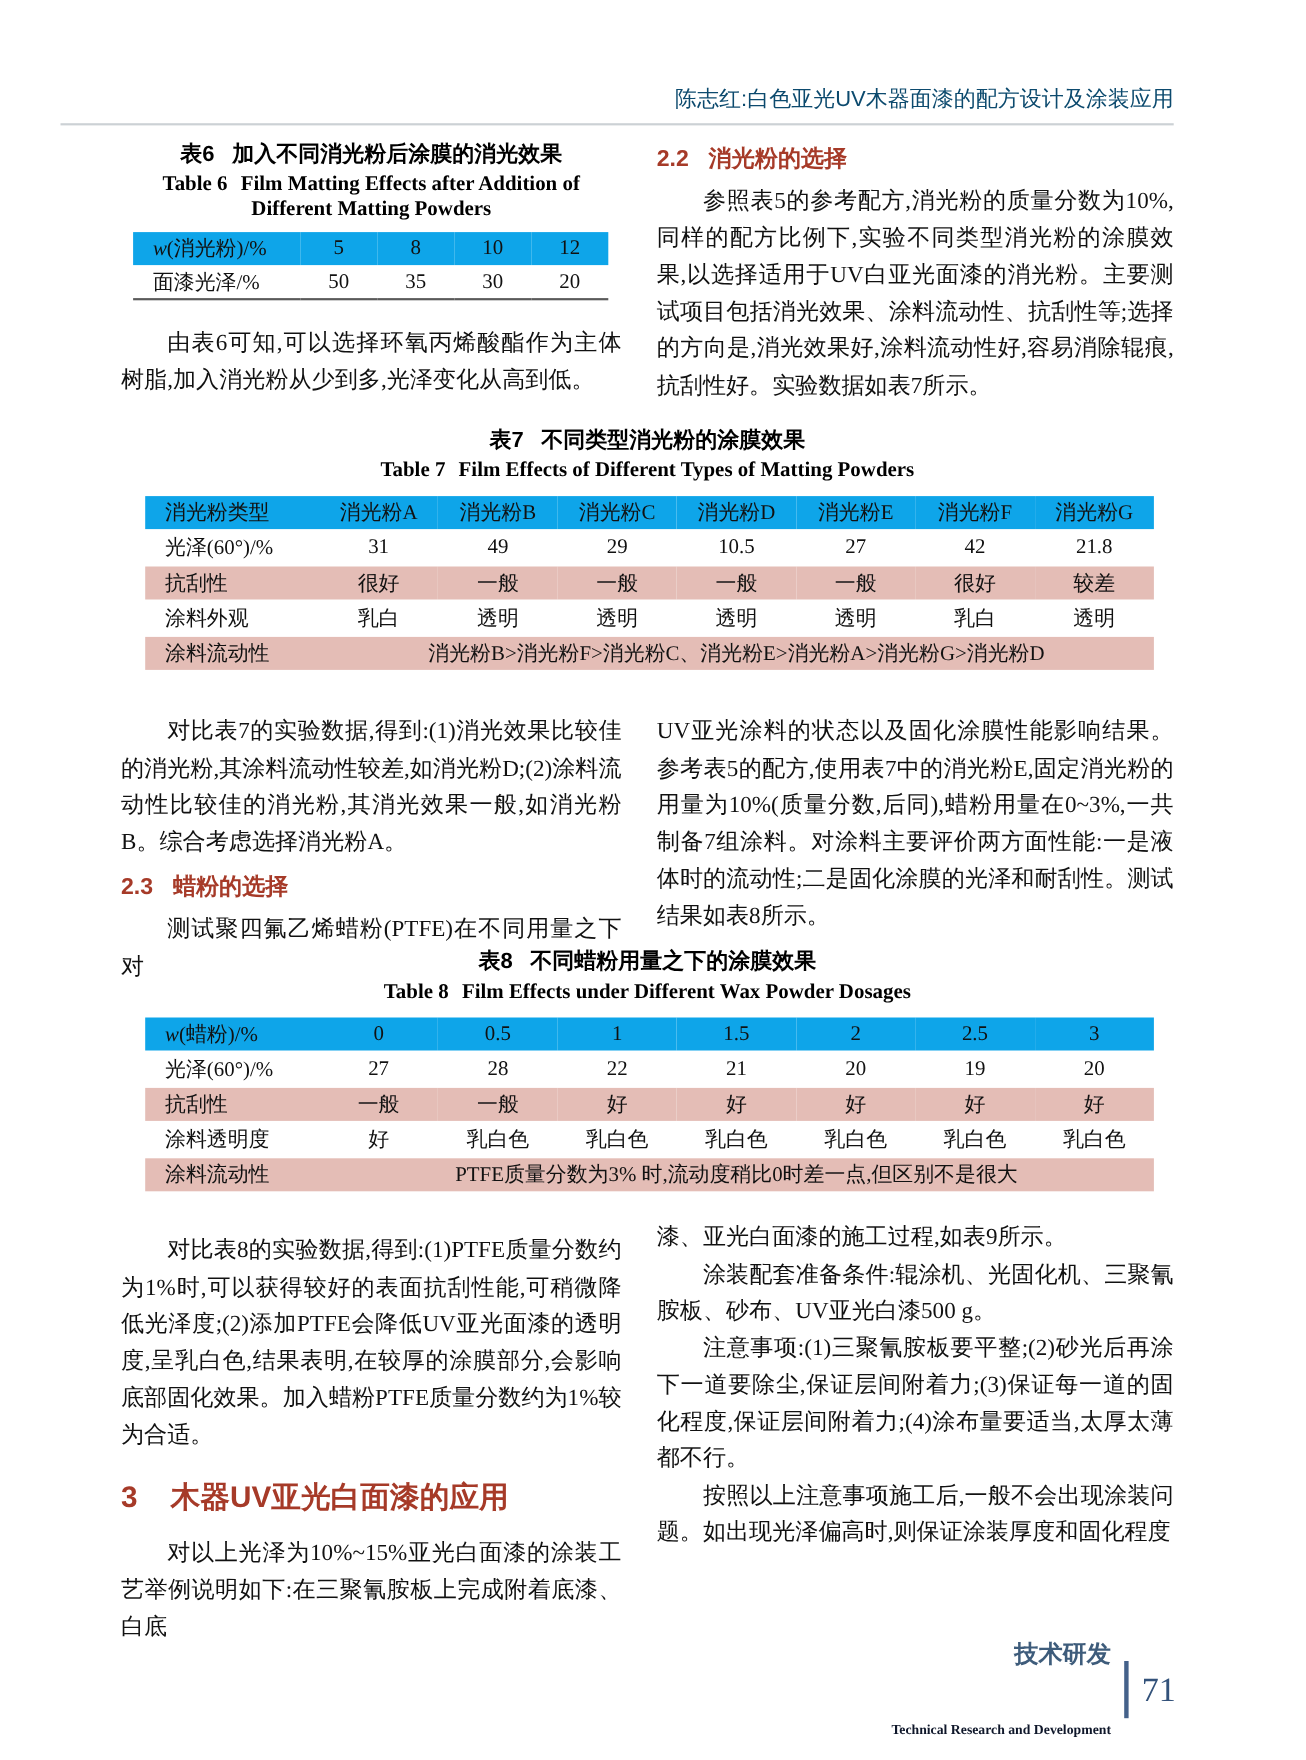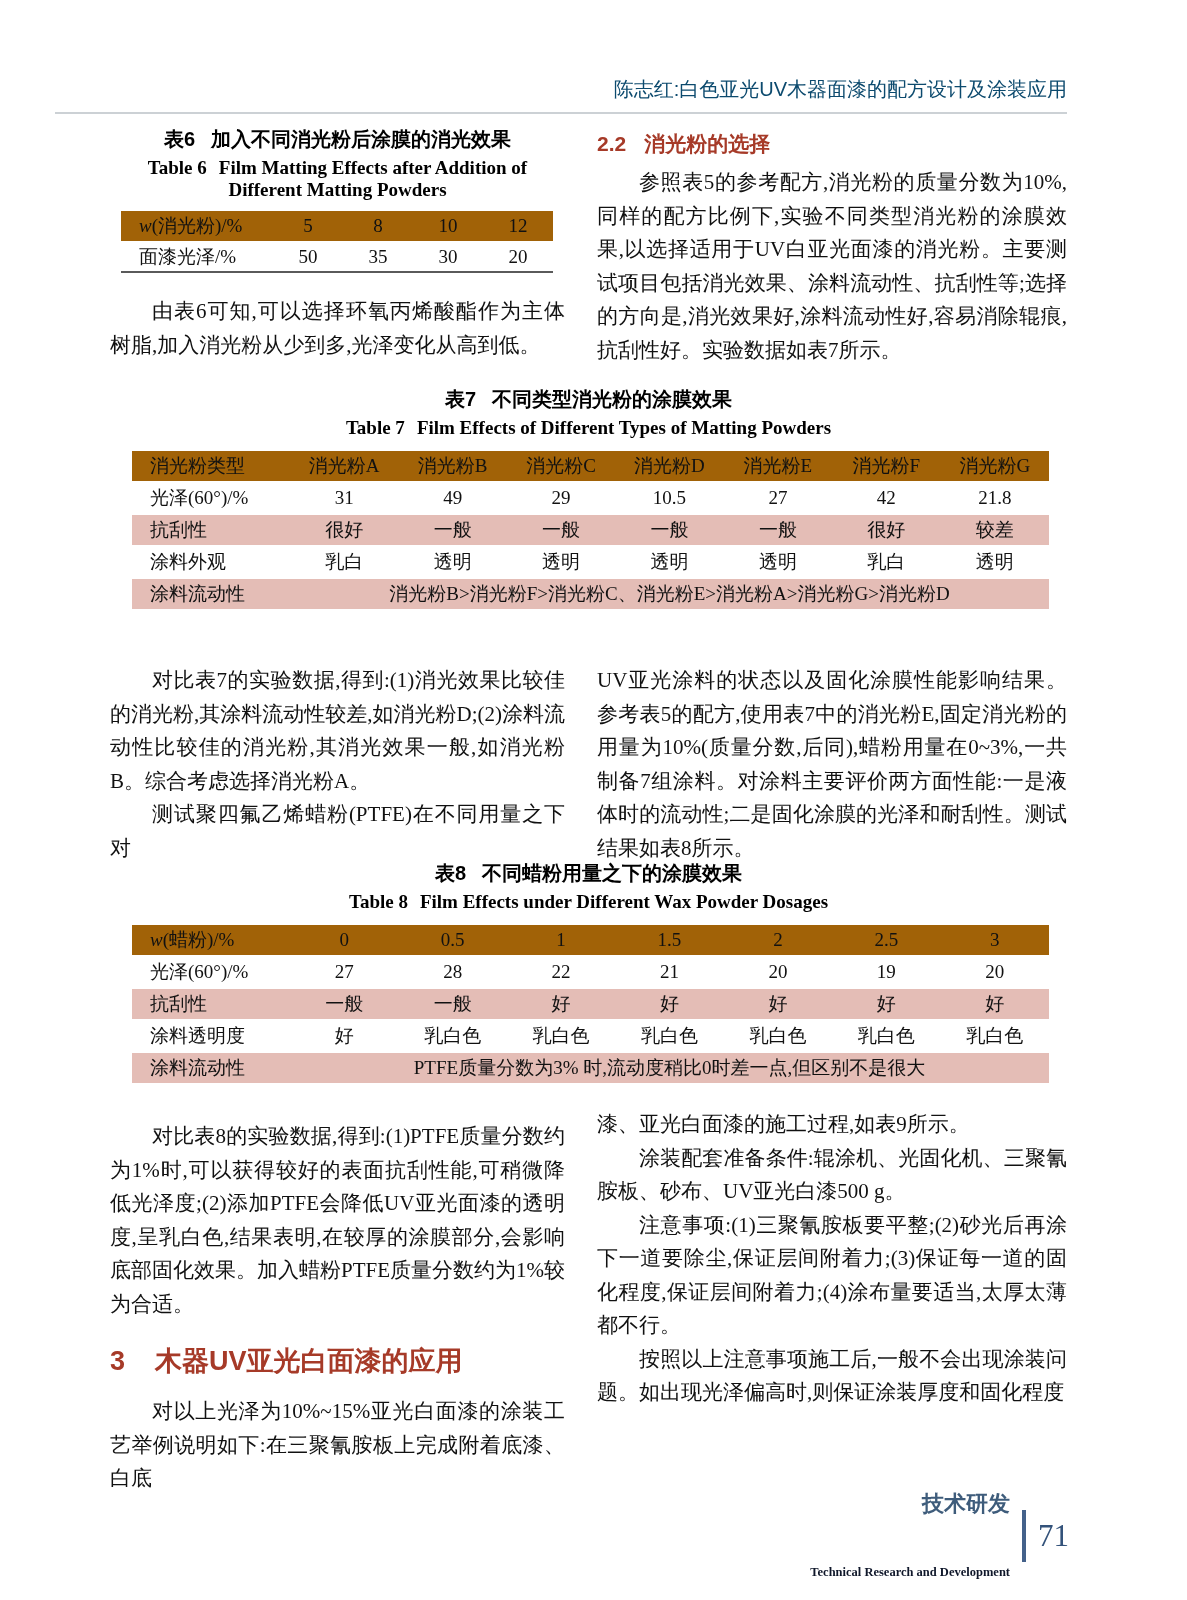--- a/index.html
+++ b/index.html
@@ -31,21 +31,21 @@
     font-weight:bold; font-size:20px; color:#000; }
   .tcap-cn .lab { margin-right:16px; }
   .tcap-en { text-align:center; font-family:"Liberation Serif","DejaVu Serif",serif;
     font-weight:bold; font-size:19px; color:#000; margin-top:4px; }
   .tcap-en .lab { margin-right:12px; }
 
   
   table { border-collapse:separate; border-spacing:0 2px; table-layout:fixed; font-size:19px; }
   td { height:30px; text-align:center; vertical-align:middle; padding:0 2px; }
   td.lbl { text-align:left; padding-left:18px; }
-  tr.shade-dark td { background:#a16207; }
+  tr.shade-dark td { background:#0ea5e9; }
   tr.shade-light td { background:#e4bdb6; }
   .t6 { width:432px; margin-left:11px; }
   .t6 td.lbl { width:152px; }
   .t6 tr.last td { border-bottom:2px solid #5a5a5a; }
   .tw { width:917px; margin-left:22px; }
   .tw td.lbl { width:158px; }
   .wi { font-style:italic; font-family:"Liberation Serif","DejaVu Serif",serif; }
 
   .tblock { position:absolute; left:110px; width:957px; }
   .tblock .twrap { margin-top:10px; }
@@ -158,23 +158,26 @@
         </tr>
         <tr class="shade-light">
           <td class="lbl">涂料流动性</td>
           <td colspan="7">消光粉B&gt;消光粉F&gt;消光粉C、消光粉E&gt;消光粉A&gt;消光粉G&gt;消光粉D</td>
         </tr>
       </tbody>
         </table>
     </div>
   </div>
 
-  <div class="cols" style="top:664px;">
+  <div class="cols" style="top:648px;">
     <div class="col-l">
       <p class="para">对比表7的实验数据,得到:(1)消光效果比较佳的消光粉,其涂料流动性较差,如消光粉D;(2)涂料流动性比较佳的消光粉,其消光效果一般,如消光粉B。综合考虑选择消光粉A。</p>
+      <div class="h2" style="margin-top:10px;">
+        <span class="num">2.3</span><span>蜡粉的选择</span>
+      </div>
       <p class="para">测试聚四氟乙烯蜡粉(PTFE)在不同用量之下对</p>
     </div>
     <div class="col-r">
       <p class="para noindent">UV亚光涂料的状态以及固化涂膜性能影响结果。参考表5的配方,使用表7中的消光粉E,固定消光粉的用量为10%(质量分数,后同),蜡粉用量在0~3%,一共制备7组涂料。对涂料主要评价两方面性能:一是液体时的流动性;二是固化涂膜的光泽和耐刮性。测试结果如表8所示。</p>
     </div>
   </div>
 
   <div class="tblock" style="top:860px;">
     <div class="tcap-cn">
       <span class="lab">表8</span><span>不同蜡粉用量之下的涂膜效果</span>

